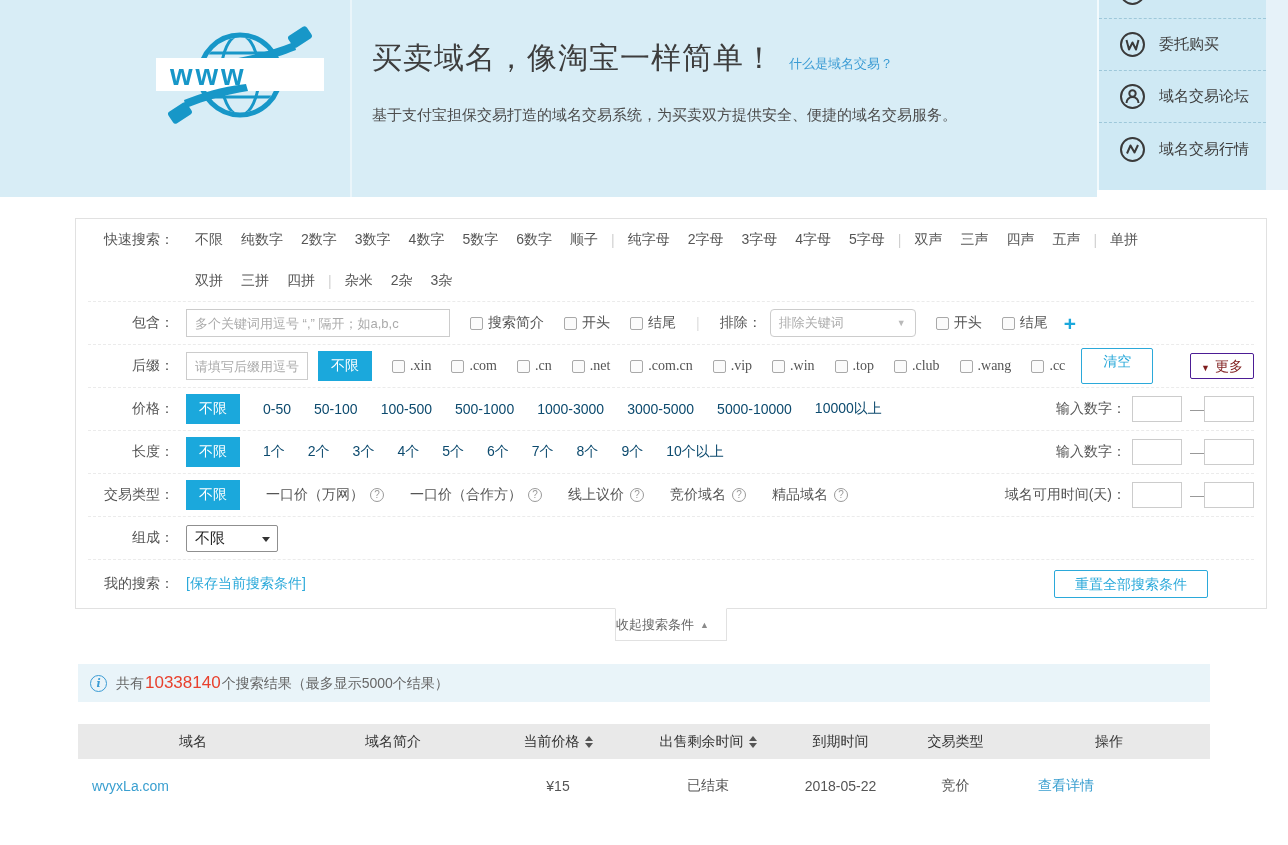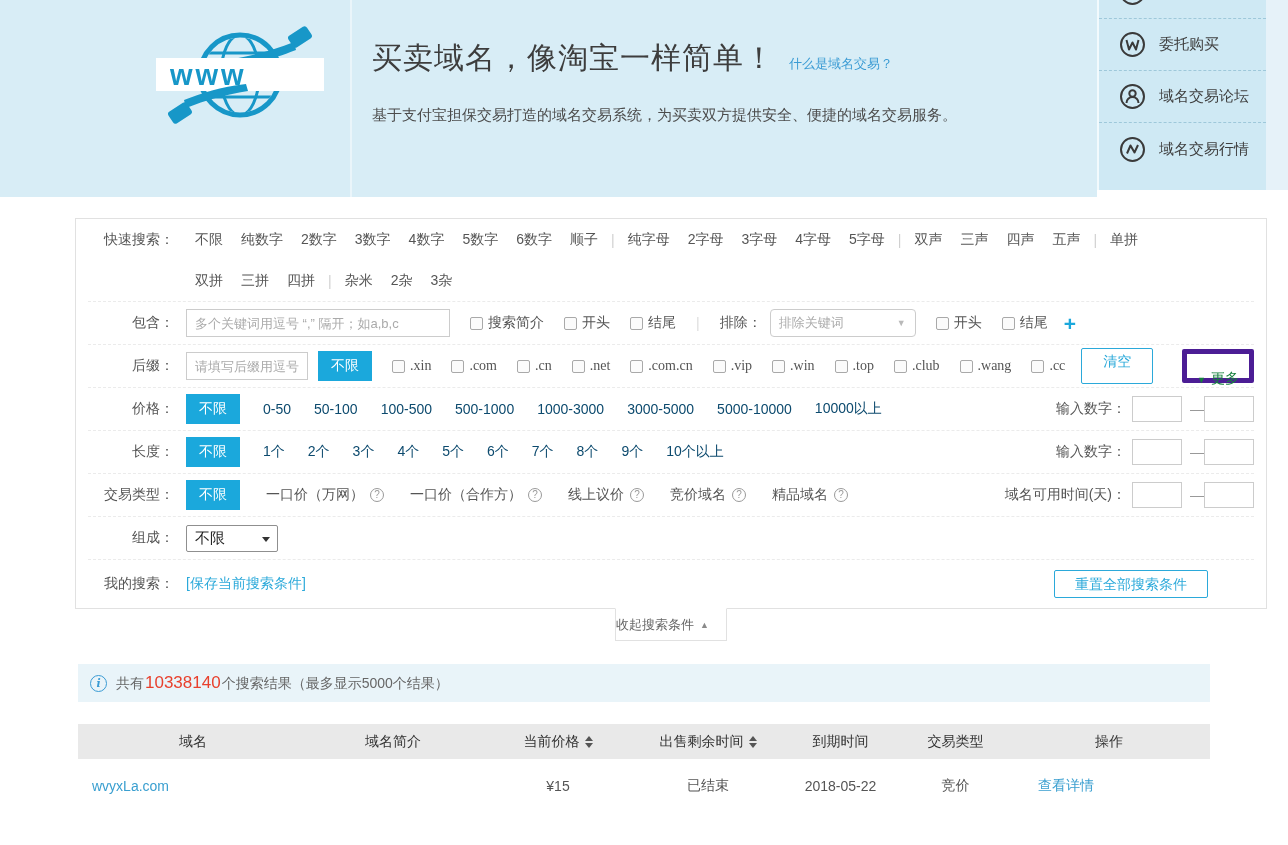--- a/index.html
+++ b/index.html
@@ -51,21 +51,21 @@
   .cb { display:flex; align-items:center; margin-left:20px; font-size:14px; color:#555; cursor:pointer; white-space:nowrap;font-family:Liberation Serif, serif; }
   .cb .box { width:13px; height:13px; border:1px solid #a9a9a9; background:#fbfbfb; border-radius:2px; margin-right:5px; flex:none; }
   .vsep { color:#ddd; margin:0 20px; font-size:14px; }
 
   .excl { position:relative; width:146px; height:28px; border:1px solid #ccc; border-radius:4px; display:flex; align-items:center; padding:0 8px; font-size:13px; color:#aaa; margin-left:8px; cursor:pointer; background:#fff; }
   .excl .caret { position:absolute; right:9px; font-size:9px; color:#b9b9b9; }
   .plus { color:#1ba8dc; font-size:21px; font-weight:bold; margin-left:16px; cursor:pointer; line-height:1; }
 
   .btn-any { background:#1ba8dc; color:#fff; font-size:14px; padding:6px 13px; margin-left:10px; cursor:pointer; white-space:nowrap; }
   .btn-clear { width:72px; height:36px; line-height:24px; text-align:center; border:1px solid #2ba9da; color:#2ba9da; font-size:14px; margin-left:16px; border-radius:2px; cursor:pointer; background:#fff; }
-  .btn-more { height:26px; line-height:24px; padding:12px 10px; border:5px solid #4c1d95; color:#15803d; font-size:14px; border-radius:2px; cursor:pointer; background:#fff; white-space:nowrap; }
+  .btn-more { height:26px; line-height:24px; padding:0 10px; border:1px solid #4c1d95; color:#7f1d1d; font-size:14px; border-radius:2px; cursor:pointer; background:#fff; white-space:nowrap; }
   .btn-more .mcaret { font-size:9px; margin-right:5px; }
   .spacer { flex:1; }
 
   .fopt { margin-right:23px; font-size:14px; color:#0c4a6e; cursor:pointer; white-space:nowrap; }
   .fopt.sel { background:#1ba8dc; color:#fff; padding:6px 13px; }
 
   .range { display:flex; align-items:center; margin-left:auto; font-size:14px; color:#555; white-space:nowrap; }
   .range input { width:50px; height:26px; border:1px solid #ccc; outline:none; margin-left:6px; padding:0 4px; font-size:13px; }
   .range .dash { margin:0 0 0 8px; color:#999; }
   .range input + .dash + input { margin-left:0; }

